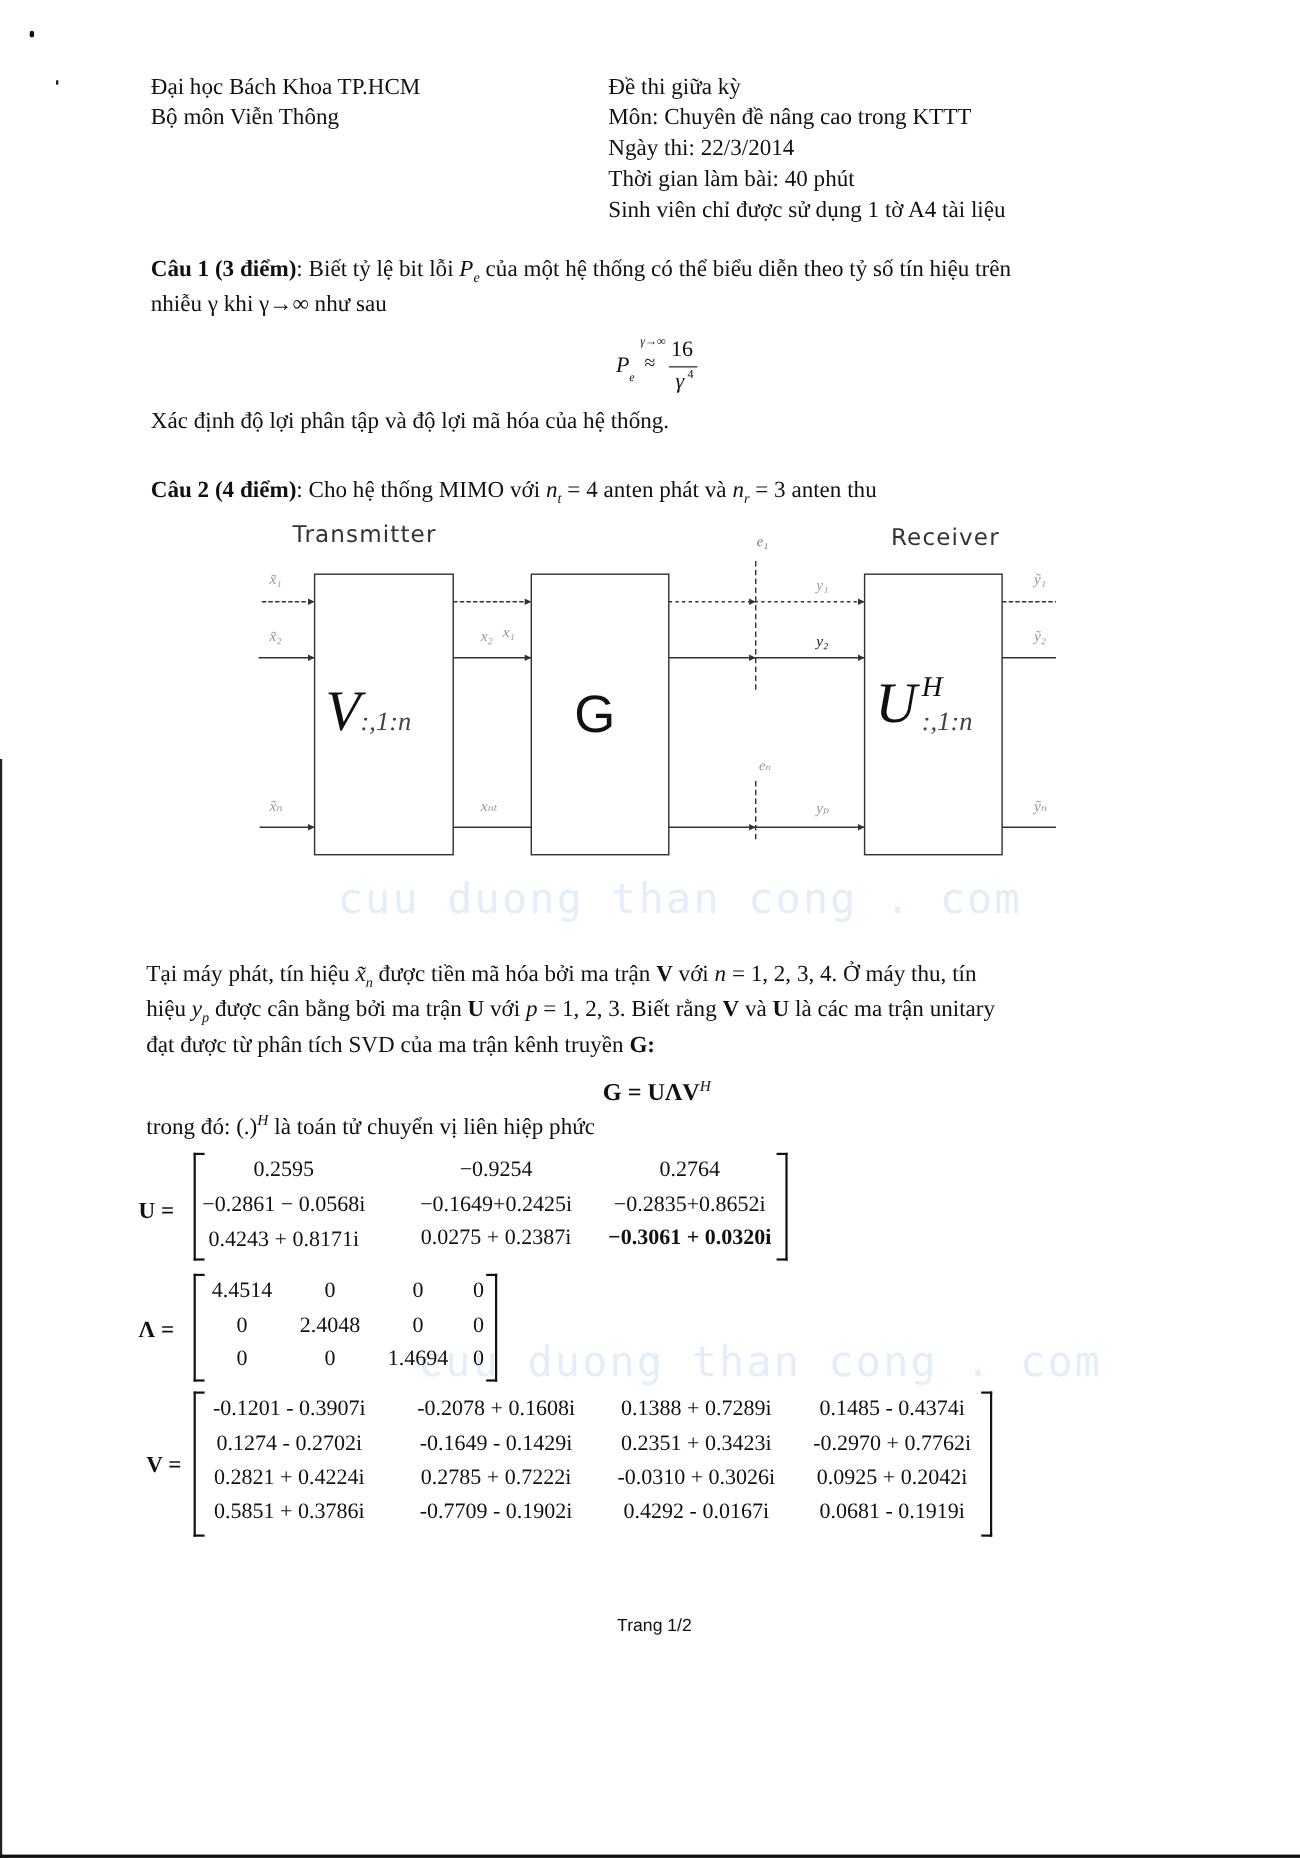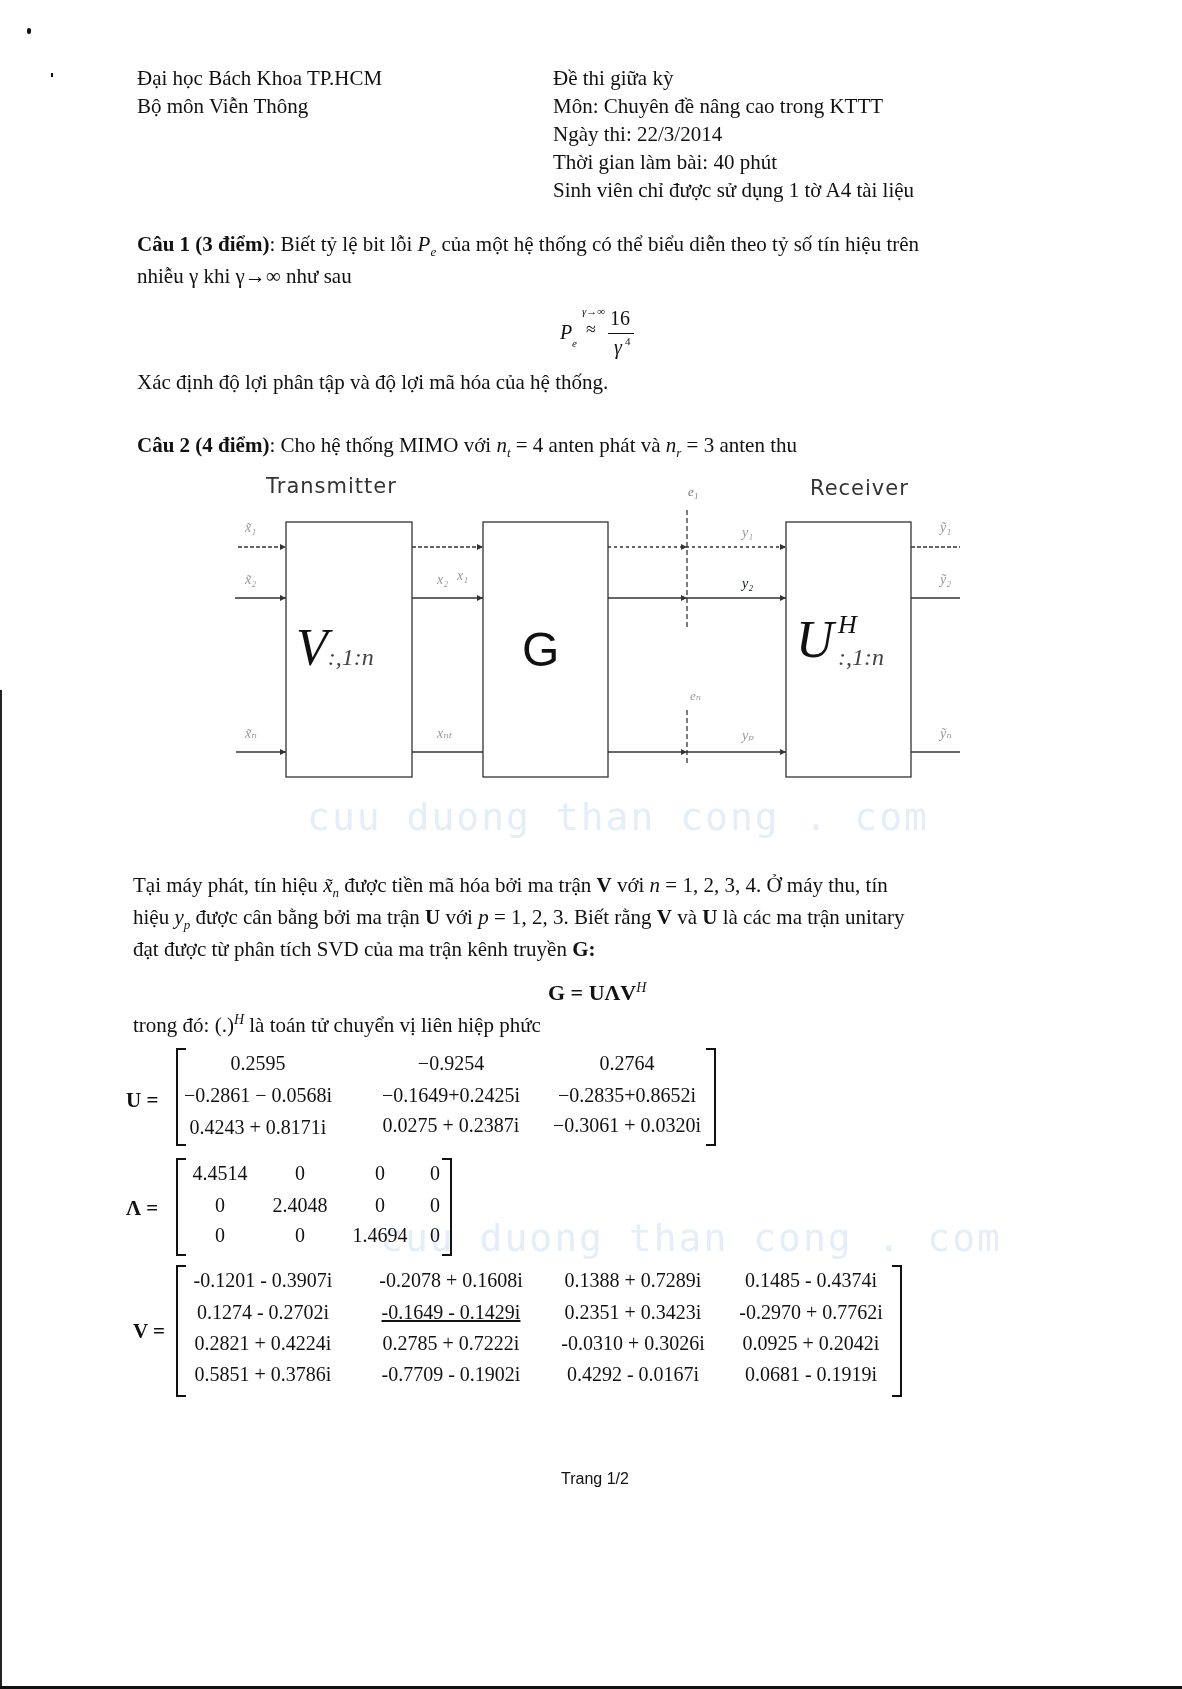--- a/index.html
+++ b/index.html
@@ -173,21 +173,21 @@
   <div class="bracket-r" style="left:706px;top:0px;height:94px;"></div>
   <div id="matrix-u-cells">
       <div class="mcell" style="left: 158px; width: 200px; top: 4px;">0.2595</div>
       <div class="mcell" style="left: 351px; width: 200px; top: 4px;">−0.9254</div>
       <div class="mcell" style="left: 527px; width: 200px; top: 4px;">0.2764</div>
       <div class="mcell" style="left: 158px; width: 200px; top: 36px;">−0.2861 − 0.0568i</div>
       <div class="mcell" style="left: 351px; width: 200px; top: 36px;">−0.1649+0.2425i</div>
       <div class="mcell" style="left: 527px; width: 200px; top: 36px;">−0.2835+0.8652i</div>
       <div class="mcell" style="left: 158px; width: 200px; top: 68px;">0.4243 + 0.8171i</div>
       <div class="mcell" style="left: 351px; width: 200px; top: 66px;">0.0275 + 0.2387i</div>
-      <div class="mcell" style="left: 527px; width: 200px; top: 66px;">−0.3061 + 0.0320i</div>
+      <div class="mcell" style="left: 527px; width: 200px; top: 66px; font-weight: bold;">−0.3061 + 0.0320i</div>
     </div>
 </div>
 
 <div class="matrix" style="left:0;top:1158px;width:1182px;height:100px;">
   <div class="mname" style="left:126px;top:38px;">Λ =</div>
   <div class="bracket-l" style="left:176px;top:0px;height:94px;"></div>
   <div class="bracket-r" style="left:442px;top:0px;height:94px;"></div>
   <div id="matrix-lambda-cells">
       <div class="mcell" style="left: 120px; width: 200px; top: 4px;">4.4514</div>
       <div class="mcell" style="left: 200px; width: 200px; top: 4px;">0</div>
@@ -207,21 +207,21 @@
 <div class="matrix" style="left:0;top:1265px;width:1182px;height:135px;">
   <div class="mname" style="left:133px;top:54px;">V =</div>
   <div class="bracket-l" style="left:176px;top:0px;height:128px;"></div>
   <div class="bracket-r" style="left:892px;top:0px;height:128px;"></div>
   <div id="matrix-v-cells">
       <div class="mcell" style="left: 163px; width: 200px; top: 4px;">-0.1201 - 0.3907i</div>
       <div class="mcell" style="left: 351px; width: 200px; top: 4px;">-0.2078 + 0.1608i</div>
       <div class="mcell" style="left: 533px; width: 200px; top: 4px;">0.1388 + 0.7289i</div>
       <div class="mcell" style="left: 711px; width: 200px; top: 4px;">0.1485 - 0.4374i</div>
       <div class="mcell" style="left: 163px; width: 200px; top: 36px;">0.1274 - 0.2702i</div>
-      <div class="mcell" style="left: 351px; width: 200px; top: 36px; text-decoration: underline;">-0.1649 - 0.1429i</div>
+      <div class="mcell" style="left: 351px; width: 200px; top: 36px;">-0.1649 - 0.1429i</div>
       <div class="mcell" style="left: 533px; width: 200px; top: 36px;">0.2351 + 0.3423i</div>
       <div class="mcell" style="left: 711px; width: 200px; top: 36px;">-0.2970 + 0.7762i</div>
       <div class="mcell" style="left: 163px; width: 200px; top: 67px;">0.2821 + 0.4224i</div>
       <div class="mcell" style="left: 351px; width: 200px; top: 67px;">0.2785 + 0.7222i</div>
       <div class="mcell" style="left: 533px; width: 200px; top: 67px; text-align: center;">-0.0310 + 0.3026i</div>
       <div class="mcell" style="left: 711px; width: 200px; top: 67px;">0.0925 + 0.2042i</div>
       <div class="mcell" style="left: 163px; width: 200px; top: 98px;">0.5851 + 0.3786i</div>
       <div class="mcell" style="left: 351px; width: 200px; top: 98px;">-0.7709 - 0.1902i</div>
       <div class="mcell" style="left: 533px; width: 200px; top: 98px;">0.4292 - 0.0167i</div>
       <div class="mcell" style="left: 711px; width: 200px; top: 98px;">0.0681 - 0.1919i</div>

